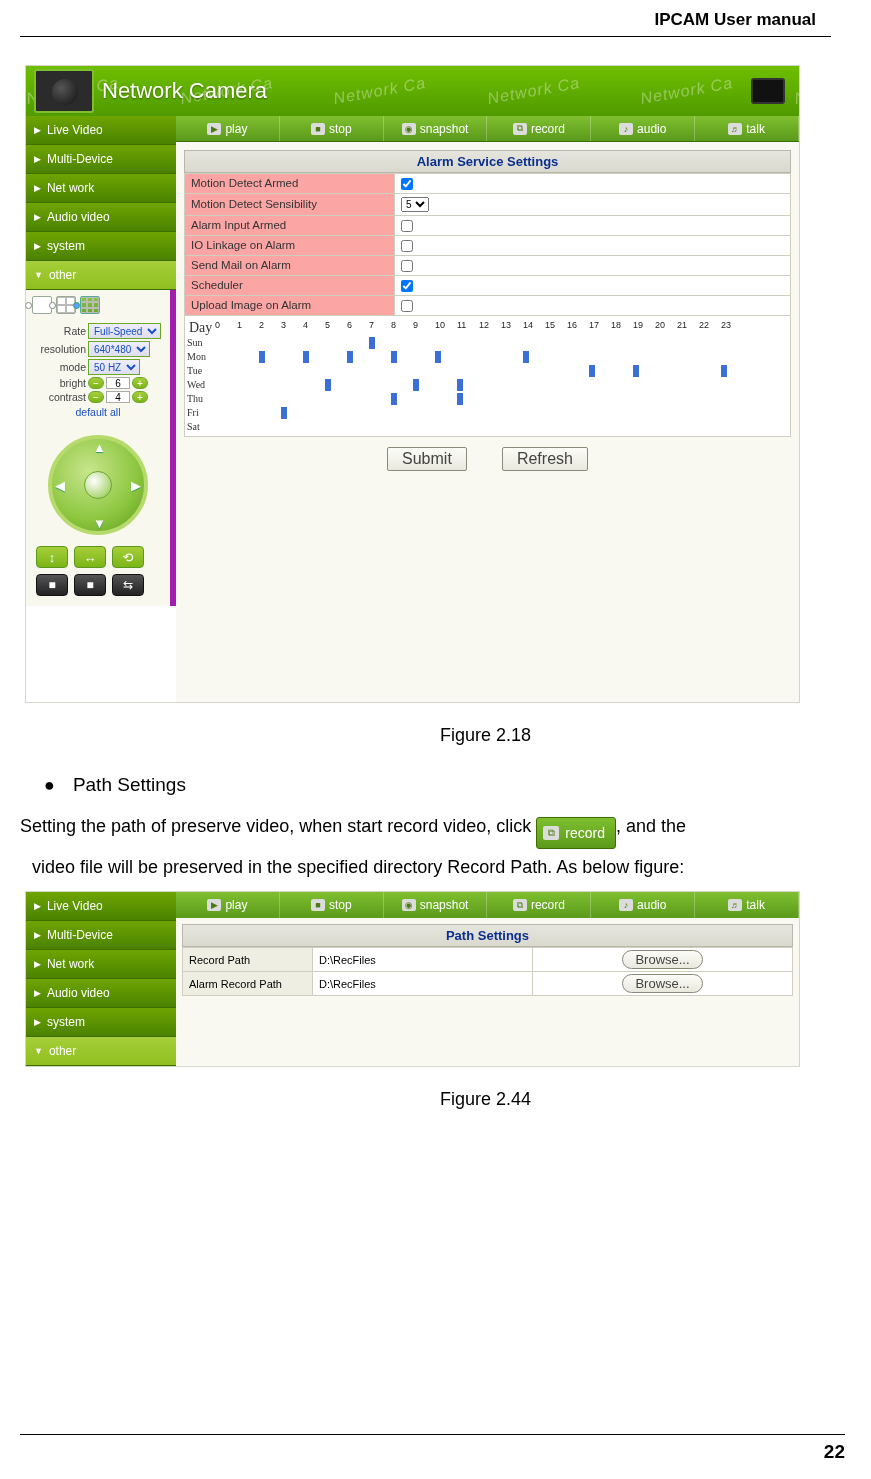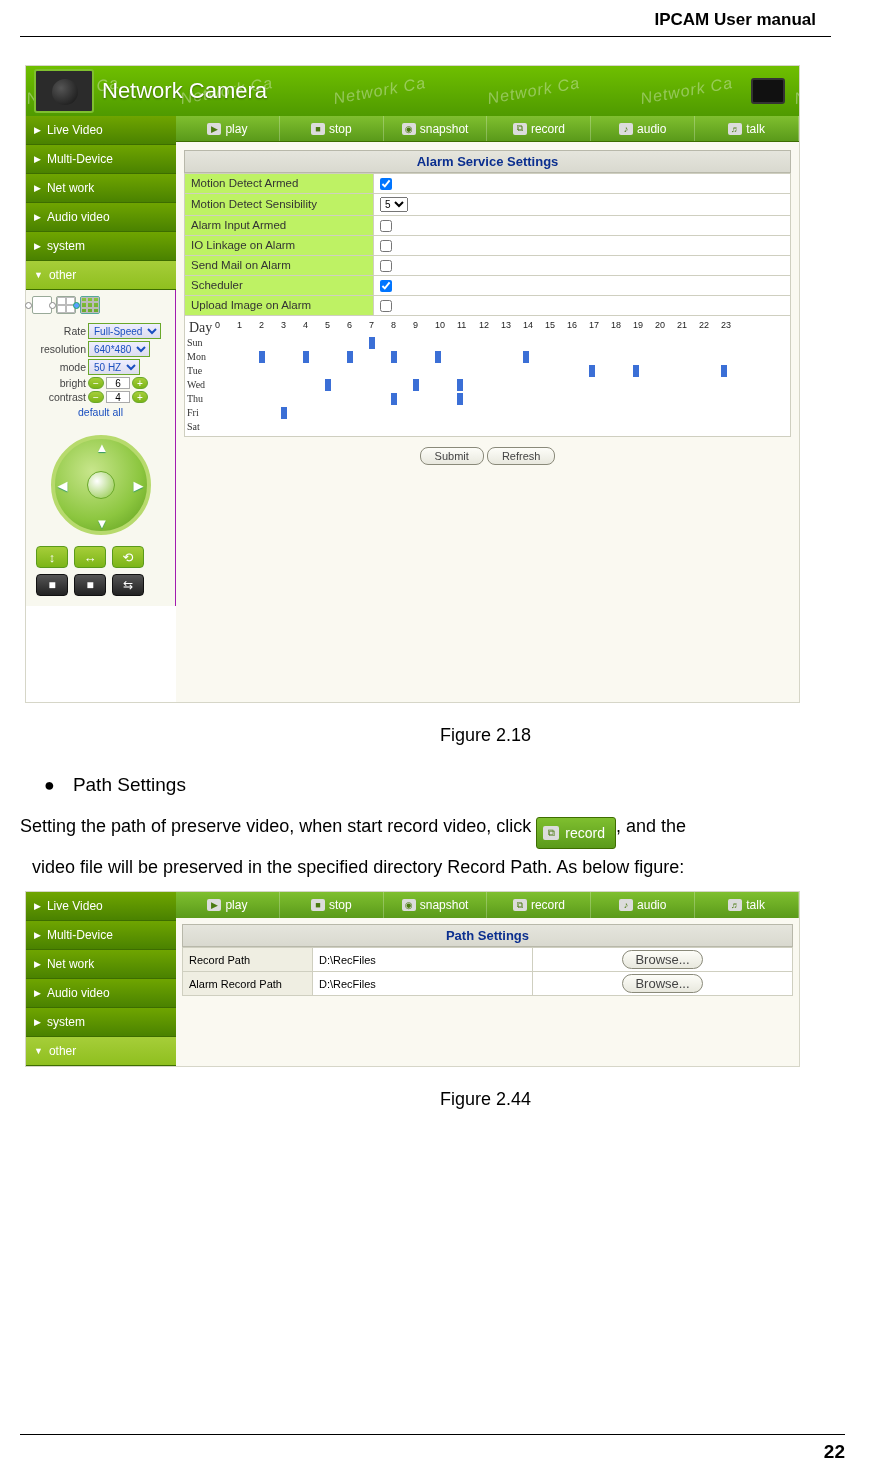--- a/index.html
+++ b/index.html
@@ -91,21 +91,21 @@
     padding: 7px 8px;
     border-bottom: 1px solid #3d6d00;
     font-size: 12px;
     display: flex; align-items: center;
   }
   .nav-item.open { background: linear-gradient(#a6ce39,#8fbf1f); }
   .nav-arrow { margin-right: 6px; font-size: 9px; }
   .sidepanel {
     background: #f8f8ef;
     padding: 4px 2px;
-    border-right: 1px solid #a21caf;
+    border-right: 6px solid #a21caf;
   }
   .viewgrid {
     display: flex; gap: 4px; padding: 2px 4px 8px 4px;
   }
   .viewgrid .vg {
     width: 20px; height: 18px;
     border: 1px solid #9a9;
     background: #fff;
     border-radius: 2px;
     position: relative;
@@ -208,21 +208,21 @@
     padding:3px 0;
   }
   table.as {
     width:100%; border-collapse:collapse; font-size:11.5px;
   }
   table.as td {
     border:1px solid #cfcfc0;
     padding:3px 6px;
     background:#fff;
   }
-  table.as td.lab { background:#bef264; width:189px; color:#333;margin-top:44px;}
+  table.as td.lab { background:#fca5a5; width:210px; color:#333;margin-top:44px;}
   .chk { width:12px;height:12px;vertical-align:middle;}
   .sel5 { font-size:10px; height:15px;}
   .sched {
     border:1px solid #cfcfc0;
     background:#fff;
     padding:4px 2px 2px 2px;
     margin-top:-1px;
   }
   .sched .hdr { display:flex; font-size:9px; color:#222; padding-left:28px;}
   .sched .hdr span { width:22px; text-align:left;}
@@ -232,24 +232,24 @@
   .sched .track { flex:1; height:12px; position:relative;}
   .sched .mark {
     position:absolute; top:0; width:6px; height:12px;
     background:#3b6fd6;
   }
   .btns { text-align:center; padding:10px 0;}
   .obtn {
     display:inline-block;
     border:1px solid #8a8a7a;
     background: linear-gradient(#fdfdf8,#e8e8de);
-    border-radius:8px;
+    border-radius:2px;
     padding:2px 14px;
-    font-size:11px;
-    margin:0 0;
+    font-size:16px;
+    margin:0 16px;
     color:#444;
   }
 
   .figcap {
     text-align:center;
     font-size:18px;
     padding: 22px 0 18px 0;
     text-indent: 120px;
   }
   .bullet-sec {

